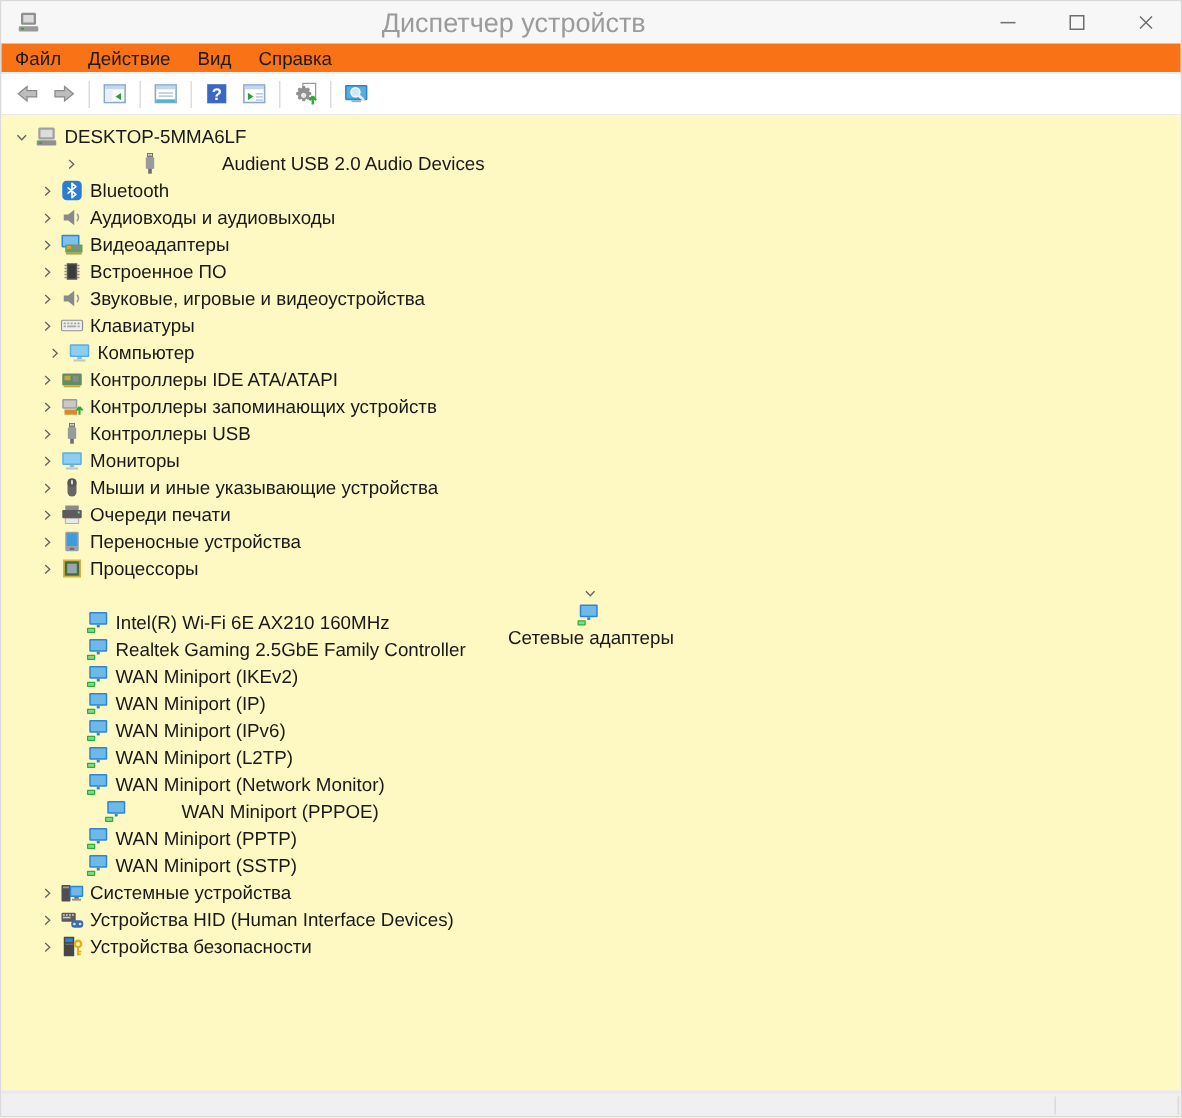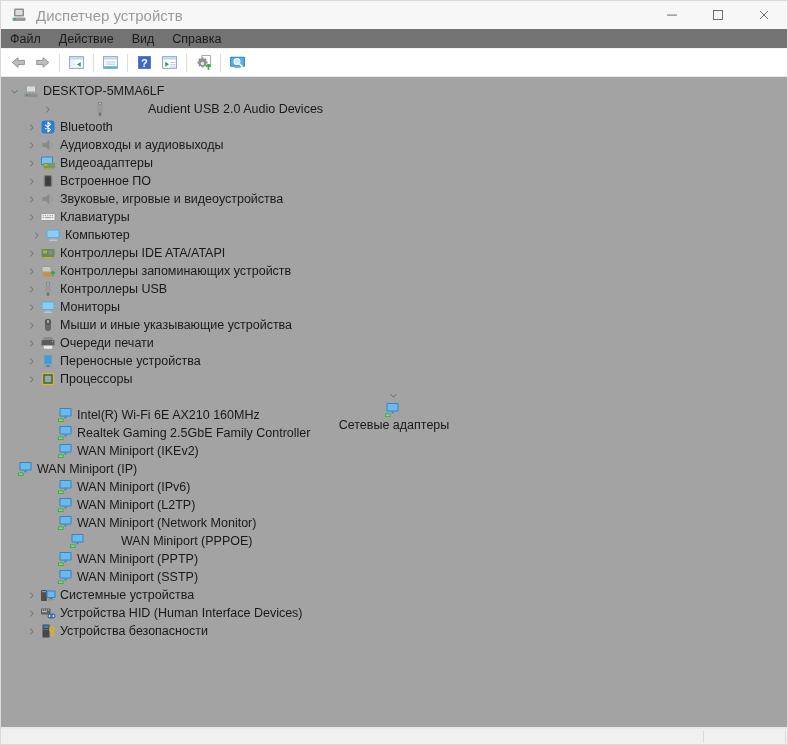--- a/index.html
+++ b/index.html
@@ -18,53 +18,53 @@
     display: flex; flex-direction: column;
   }
   
   .titlebar {
     height: 28px; flex: 0 0 28px;
     background: #f7f7f7;
     display: flex; align-items: center;
     padding-left: 10px;
   }
   .titlebar .app-icon { width: 16px; height: 16px; margin-right: 9px; display: inline-flex; }
-  .titlebar .title { color: #9b9b9b; font-size: 15px; flex: 1 1 auto; }
+  .titlebar .title { color: #9b9b9b; font-size: 18px; flex: 1 1 auto; text-align: center; }
   .caption-buttons { display: flex; height: 28px; }
   .caption-btn {
     width: 46px; height: 28px;
     display: flex; align-items: center; justify-content: center;
     background: transparent; border: none; cursor: default;
   }
   .caption-btn svg { width: 16px; height: 16px; }
   
   .menubar {
     height: 20px; flex: 0 0 20px;
-    background: #737373;
+    background: #f97316;
     display: flex; align-items: center;
     border-bottom: 1px solid #f2f2f2;
   }
   .menu-item { padding: 0 9px; height: 100%; display: flex; align-items: center; color: #1a1a1a; }
   
   .toolbar {
     height: 28px; flex: 0 0 28px;
     background: #ffffff;
     display: flex; align-items: center;
     padding-left: 4px;
     border-bottom: 1px solid #e8e8e8;
   }
   .tool-btn {
     width: 25px; height: 24px;
     display: flex; align-items: center; justify-content: center;
     background: transparent; border: none;
   }
   .tool-btn svg { width: 17px; height: 17px; }
   .tool-sep { width: 1px; height: 18px; background: #dcdcdc; margin: 0 4px; }
   
-  .content { flex: 1 1 auto; background: #a3a3a3; overflow: hidden; padding-top: 5px; }
+  .content { flex: 1 1 auto; background: #fef9c3; overflow: hidden; padding-top: 5px; }
   .tree-row {
     height: 18px; display: flex; align-items: center;
     white-space: nowrap;
   }
   .tree-chevron { width: 14px; height: 14px; flex: 0 0 14px; display: inline-flex; align-items: center; justify-content: center; margin-right: 2px; }
   .tree-chevron svg { width: 11px; height: 11px; }
   .tree-icon { width: 16px; height: 16px; flex: 0 0 16px; margin-right: 4px; display: inline-flex; }
   .tree-icon svg { width: 16px; height: 16px; }
   .tree-label { font-size: 12.5px; color: #191919; }
   
@@ -538,21 +538,21 @@
             <svg viewBox="0 0 16 16" xmlns="http://www.w3.org/2000/svg">
               <rect x="2.5" y="1" width="12" height="8.5" rx="0.8" fill="#2e86d1"></rect>
               <rect x="3.5" y="2" width="10" height="6.5" fill="#6db9ea"></rect>
               <rect x="7.5" y="9.5" width="2" height="1.8" fill="#2e86d1"></rect>
               <rect x="1" y="11.5" width="5.5" height="3.5" rx="0.5" fill="#2fa93b"></rect>
               <rect x="1.8" y="12.3" width="3.9" height="1.9" fill="#7edd84"></rect>
             </svg>
           </span>
           <span class="tree-label">WAN Miniport (IKEv2)</span>
         </div>
-        <div class="tree-row" style="">
+        <div class="tree-row" style="padding-left: 40px;">
           <span class="tree-chevron"></span>
           <span class="tree-icon">
             <svg viewBox="0 0 16 16" xmlns="http://www.w3.org/2000/svg">
               <rect x="2.5" y="1" width="12" height="8.5" rx="0.8" fill="#2e86d1"></rect>
               <rect x="3.5" y="2" width="10" height="6.5" fill="#6db9ea"></rect>
               <rect x="7.5" y="9.5" width="2" height="1.8" fill="#2e86d1"></rect>
               <rect x="1" y="11.5" width="5.5" height="3.5" rx="0.5" fill="#2fa93b"></rect>
               <rect x="1.8" y="12.3" width="3.9" height="1.9" fill="#7edd84"></rect>
             </svg>
           </span>

